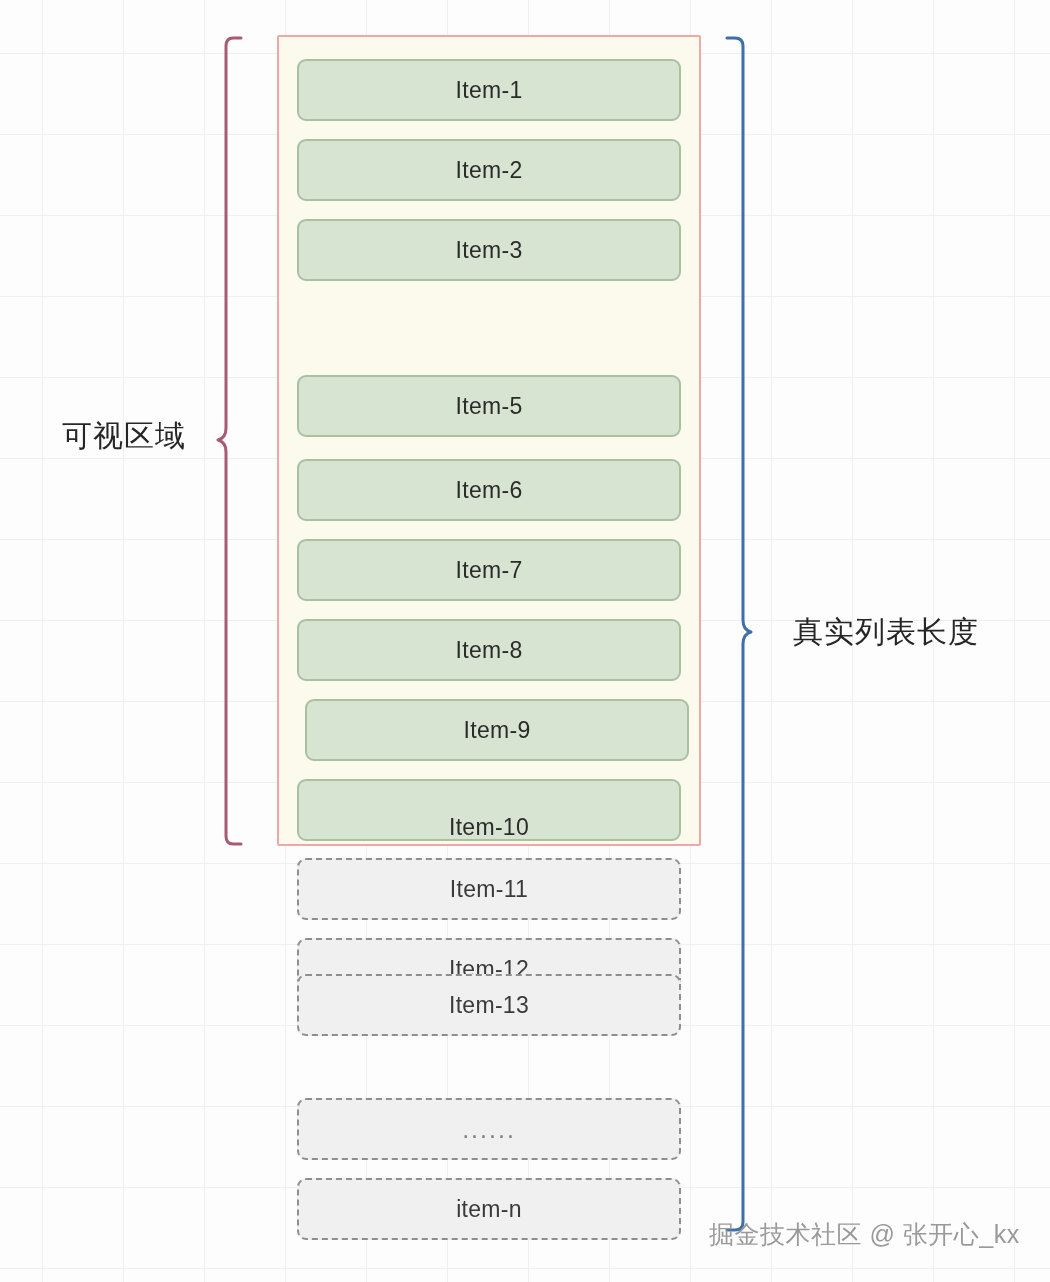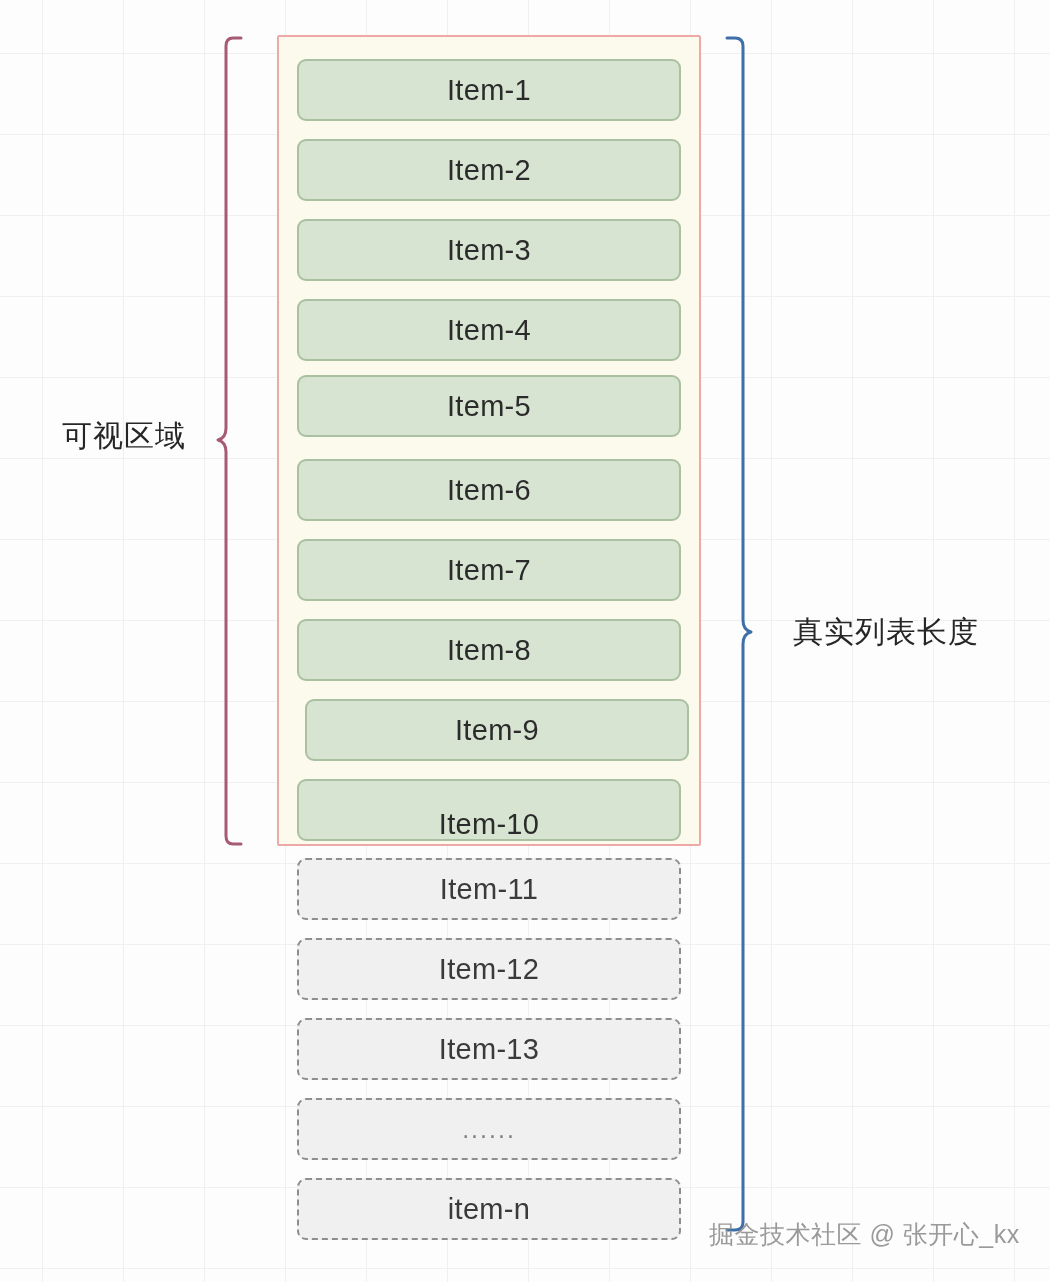--- a/index.html
+++ b/index.html
@@ -54,21 +54,21 @@
   }
   .item-box.visible-item {
     background-color: #d7e4d1;
     border: 2px solid #a9c0a1;
   }
   .item-box.hidden-item {
     background-color: #f0f0f0;
     border: 2px dashed #8e8e8e;
   }
   .item-label {
-    font-size: 29px;
+    font-size: 23px;
     color: #2b2b2b;
     letter-spacing: 0.3px;
     line-height: 1;
     white-space: nowrap;
   }
   .item-box.hidden-item .item-label {
     color: #3a3a3a;
   }
   .item-box.ellipsis-item .item-label {
     font-size: 25px;
@@ -125,23 +125,20 @@
 
   <div class="item-box visible-item" style="top:59px;">
       <span class="item-label">Item-1</span>
     </div>
   <div class="item-box visible-item" style="top:139px;">
       <span class="item-label">Item-2</span>
     </div>
   <div class="item-box visible-item" style="top:219px;">
       <span class="item-label">Item-3</span>
     </div>
-  <div class="item-box visible-item" style="top:299px;">
-      <span class="item-label">Item-4</span>
-    </div>
   <div class="item-box visible-item" style="top:375px;">
       <span class="item-label">Item-5</span>
     </div>
   <div class="item-box visible-item" style="top:459px;">
       <span class="item-label">Item-6</span>
     </div>
   <div class="item-box visible-item" style="top:539px;">
       <span class="item-label">Item-7</span>
     </div>
   <div class="item-box visible-item" style="top:619px;align-items:center;">
@@ -153,21 +150,21 @@
   <div class="item-box visible-item" style="top:779px;align-items:flex-end;">
       <span class="item-label">Item-10</span>
     </div>
 
   <div class="item-box hidden-item" style="top:858px;">
       <span class="item-label">Item-11</span>
     </div>
   <div class="item-box hidden-item" style="top:938px;">
       <span class="item-label">Item-12</span>
     </div>
-  <div class="item-box hidden-item" style="top:1018px;">
+  <div class="item-box hidden-item" style="top:974px;">
       <span class="item-label">Item-13</span>
     </div>
   <div class="item-box hidden-item ellipsis-item" style="top:1098px;">
       <span class="item-label">......</span>
     </div>
   <div class="item-box hidden-item" style="top:1178px;">
       <span class="item-label">item-n</span>
     </div>
 
   <svg id="brace-layer" viewBox="0 0 1050 1282">

